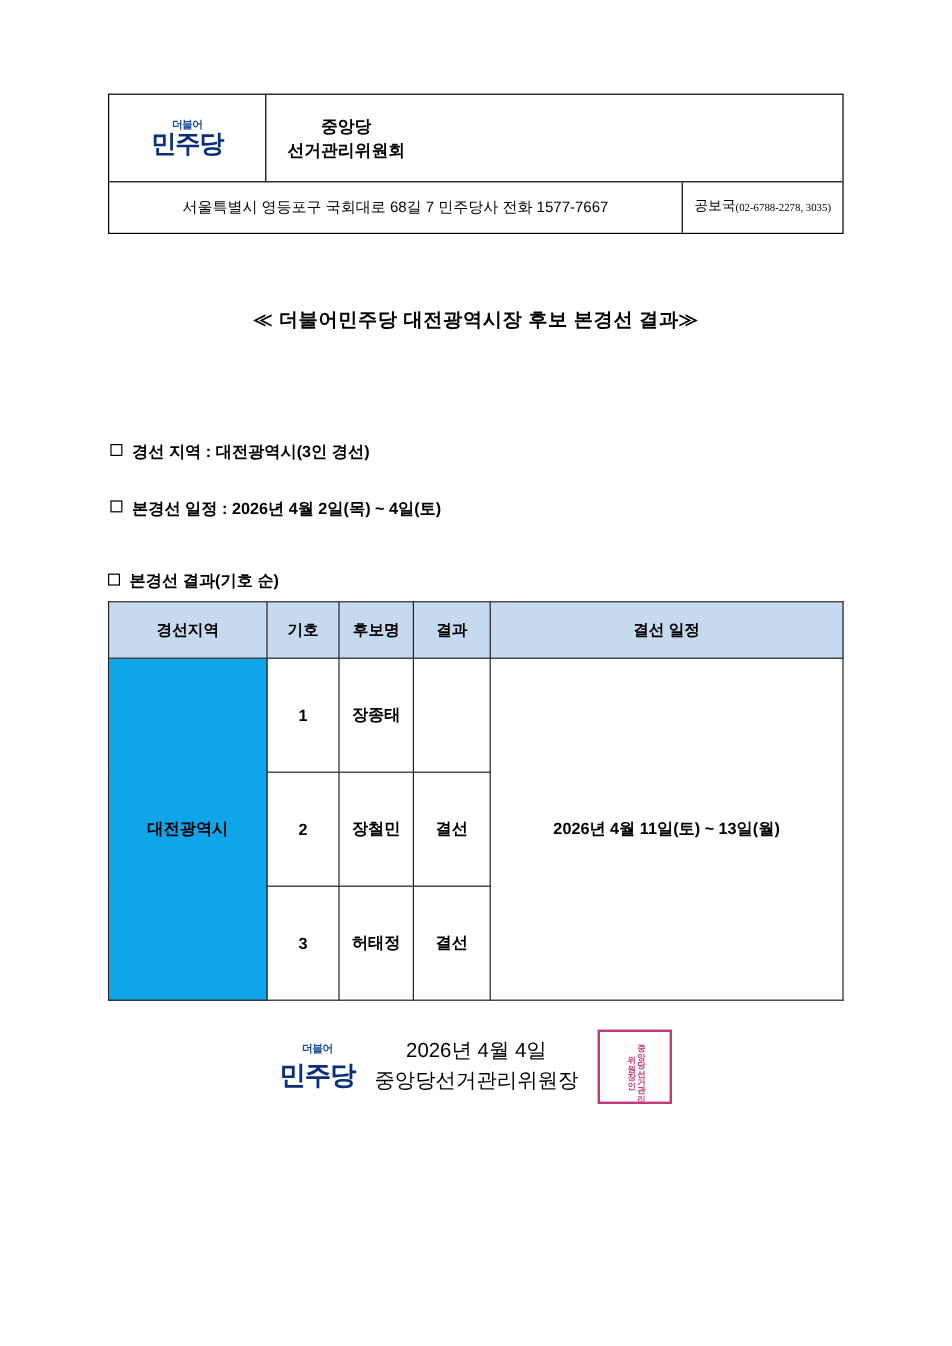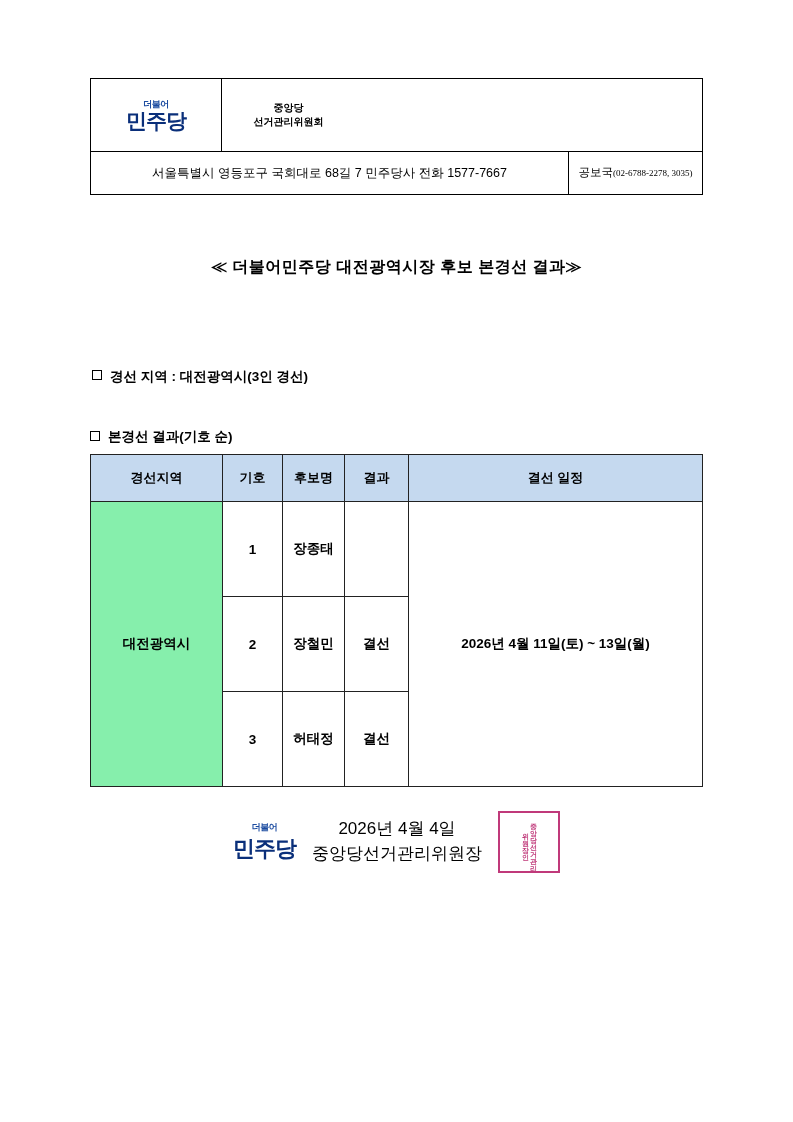--- a/index.html
+++ b/index.html
@@ -51,21 +51,21 @@
     font-size: 26px;
     font-weight: bold;
     letter-spacing: 3px;
   }
   .lh-comm {
     width: 133px;
     display: flex;
     align-items: center;
     justify-content: center;
     text-align: center;
-    font-size: 10px;
+    font-size: 14px;
     font-weight: bold;
     line-height: 1.45;
     box-sizing: border-box;
   }
   .lh-bottom {
     display: flex;
     border-top: 1.5px solid #000;
     height: 42px;
   }
   .lh-address {
@@ -166,21 +166,21 @@
     font-size: 13px;
     font-weight: bold;
     height: 44px;
   }
   table.result td {
     font-size: 13.5px;
     font-weight: bold;
     height: 92px;
   }
   td.region {
-    background: #86efac;
+    background: #0ea5e9;
     font-size: 13.5px;
   }
   td.schedule {
     font-size: 14.5px;
   }
   .col-region { width: 132px; }
   .col-num { width: 60px; }
   .col-name { width: 62px; }
   .col-res { width: 64px; }
 
@@ -262,20 +262,24 @@
       </div>
     </div>
   </div>
 
   <div class="doc-heading">≪ 더불어민주당 대전광역시장 후보 본경선 결과≫</div>
 
   <div class="bullets">
     <div class="bullet-line">
       <span class="bullet-box"></span>
       <span>경선 지역 : 대전광역시(3인 경선)</span>
+    </div>
+    <div class="bullet-line">
+      <span class="bullet-box"></span>
+      <span>본경선 일정 : 2026년 4월 2일(목) ~ 4일(토)</span>
     </div>
   </div>
 
   <div class="section-label">
     <span class="bullet-box"></span>
     <span>본경선 결과(기호 순)</span>
   </div>
 
   <table class="result">
     <colgroup>

